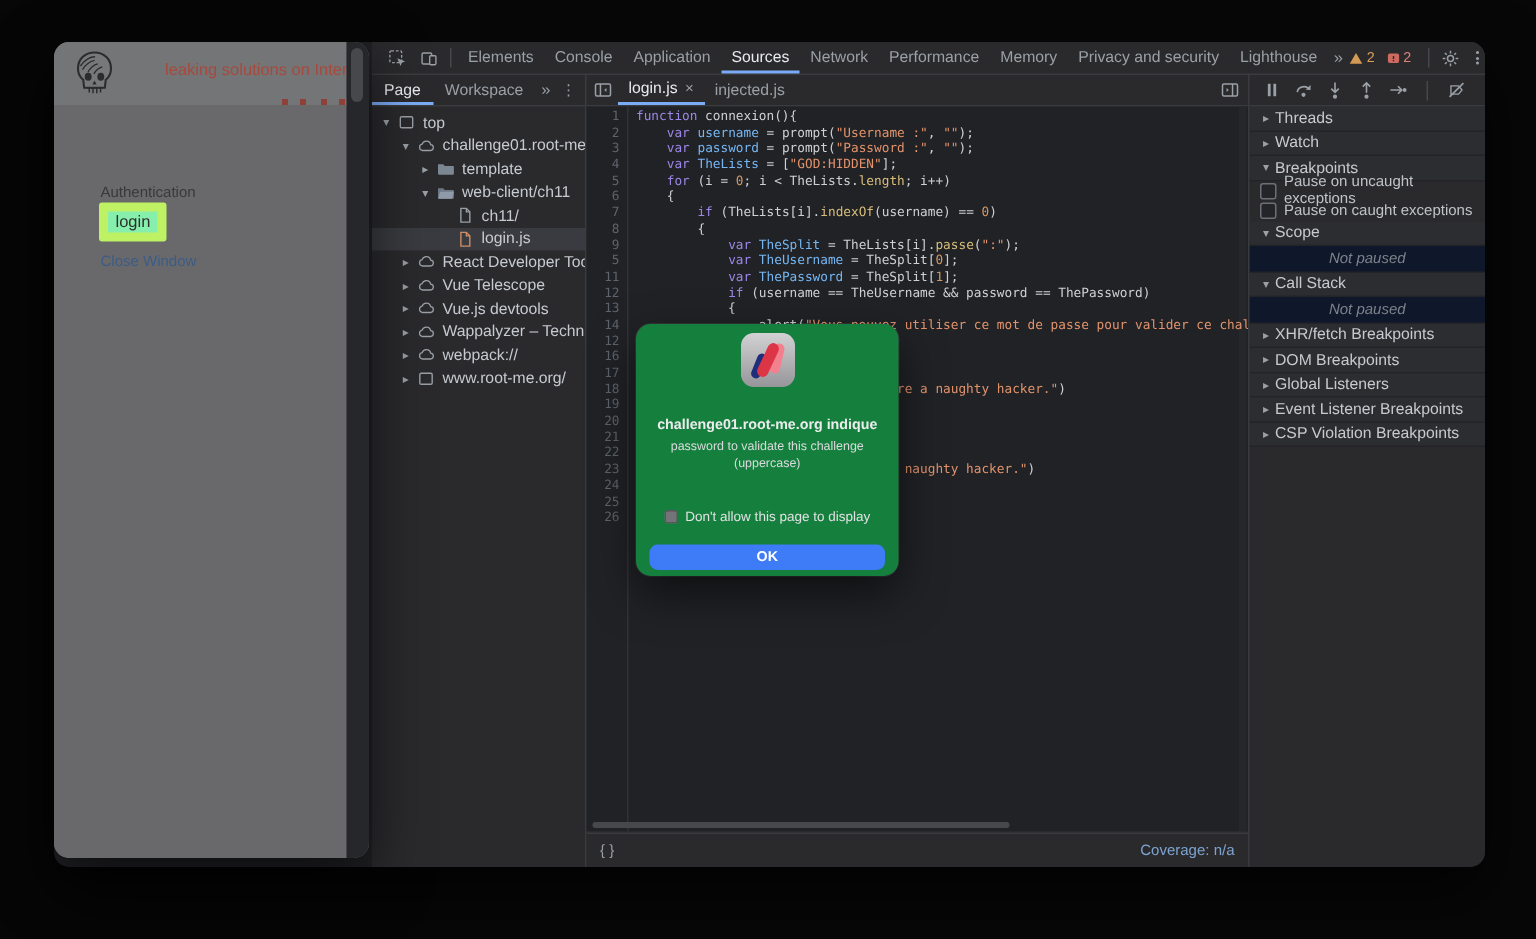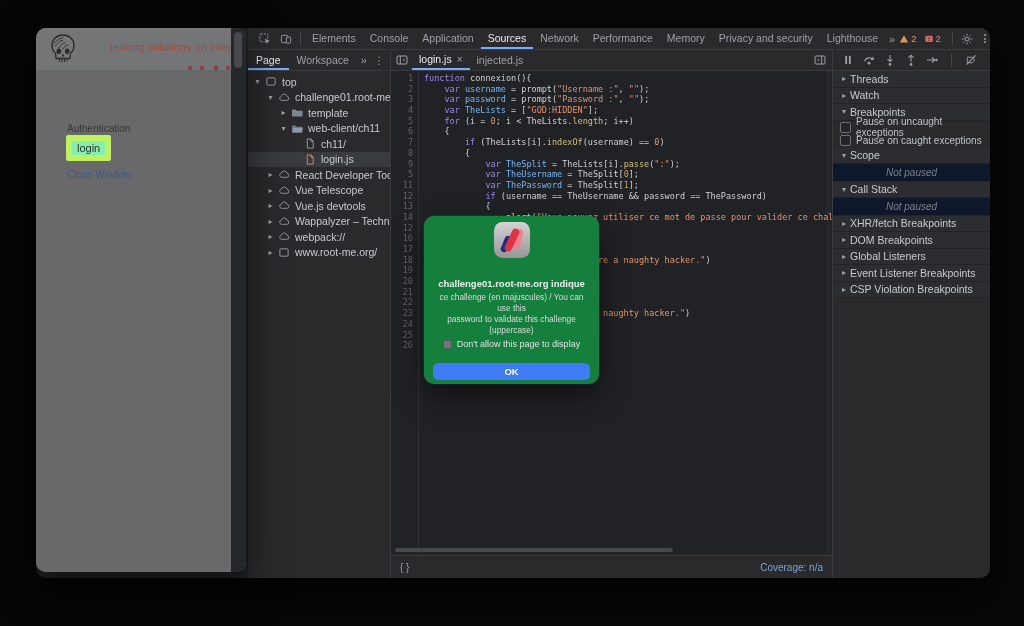--- a/index.html
+++ b/index.html
@@ -474,21 +474,20 @@
   <div class="dialog">
     <div class="dicon">
       <svg width="36" height="36" viewBox="0 0 36 36">
         <line x1="10" y1="27" x2="14" y2="17" stroke="#1f2d7a" stroke-width="6.5" stroke-linecap="round"></line>
         <line x1="25.5" y1="10.5" x2="22.5" y2="23.5" stroke="#f2808f" stroke-width="7" stroke-linecap="round"></line>
         <line x1="14.5" y1="25.5" x2="21.5" y2="10.5" stroke="#dc3545" stroke-width="7.5" stroke-linecap="round"></line>
       </svg>
     </div>
     <div class="dtitle">challenge01.root-me.org indique</div>
     <div class="dbody" id="dialog-body">
-        <div>ce challenge (en majuscules) / You can use this</div>
         <div>password to validate this challenge (uppercase)</div>
       </div>
     <div class="dcheck">
       <span class="dcbox"></span>
       <span>Don't allow this page to display</span>
     </div>
     <div class="dok">OK</div>
   </div>
 </div>
 

